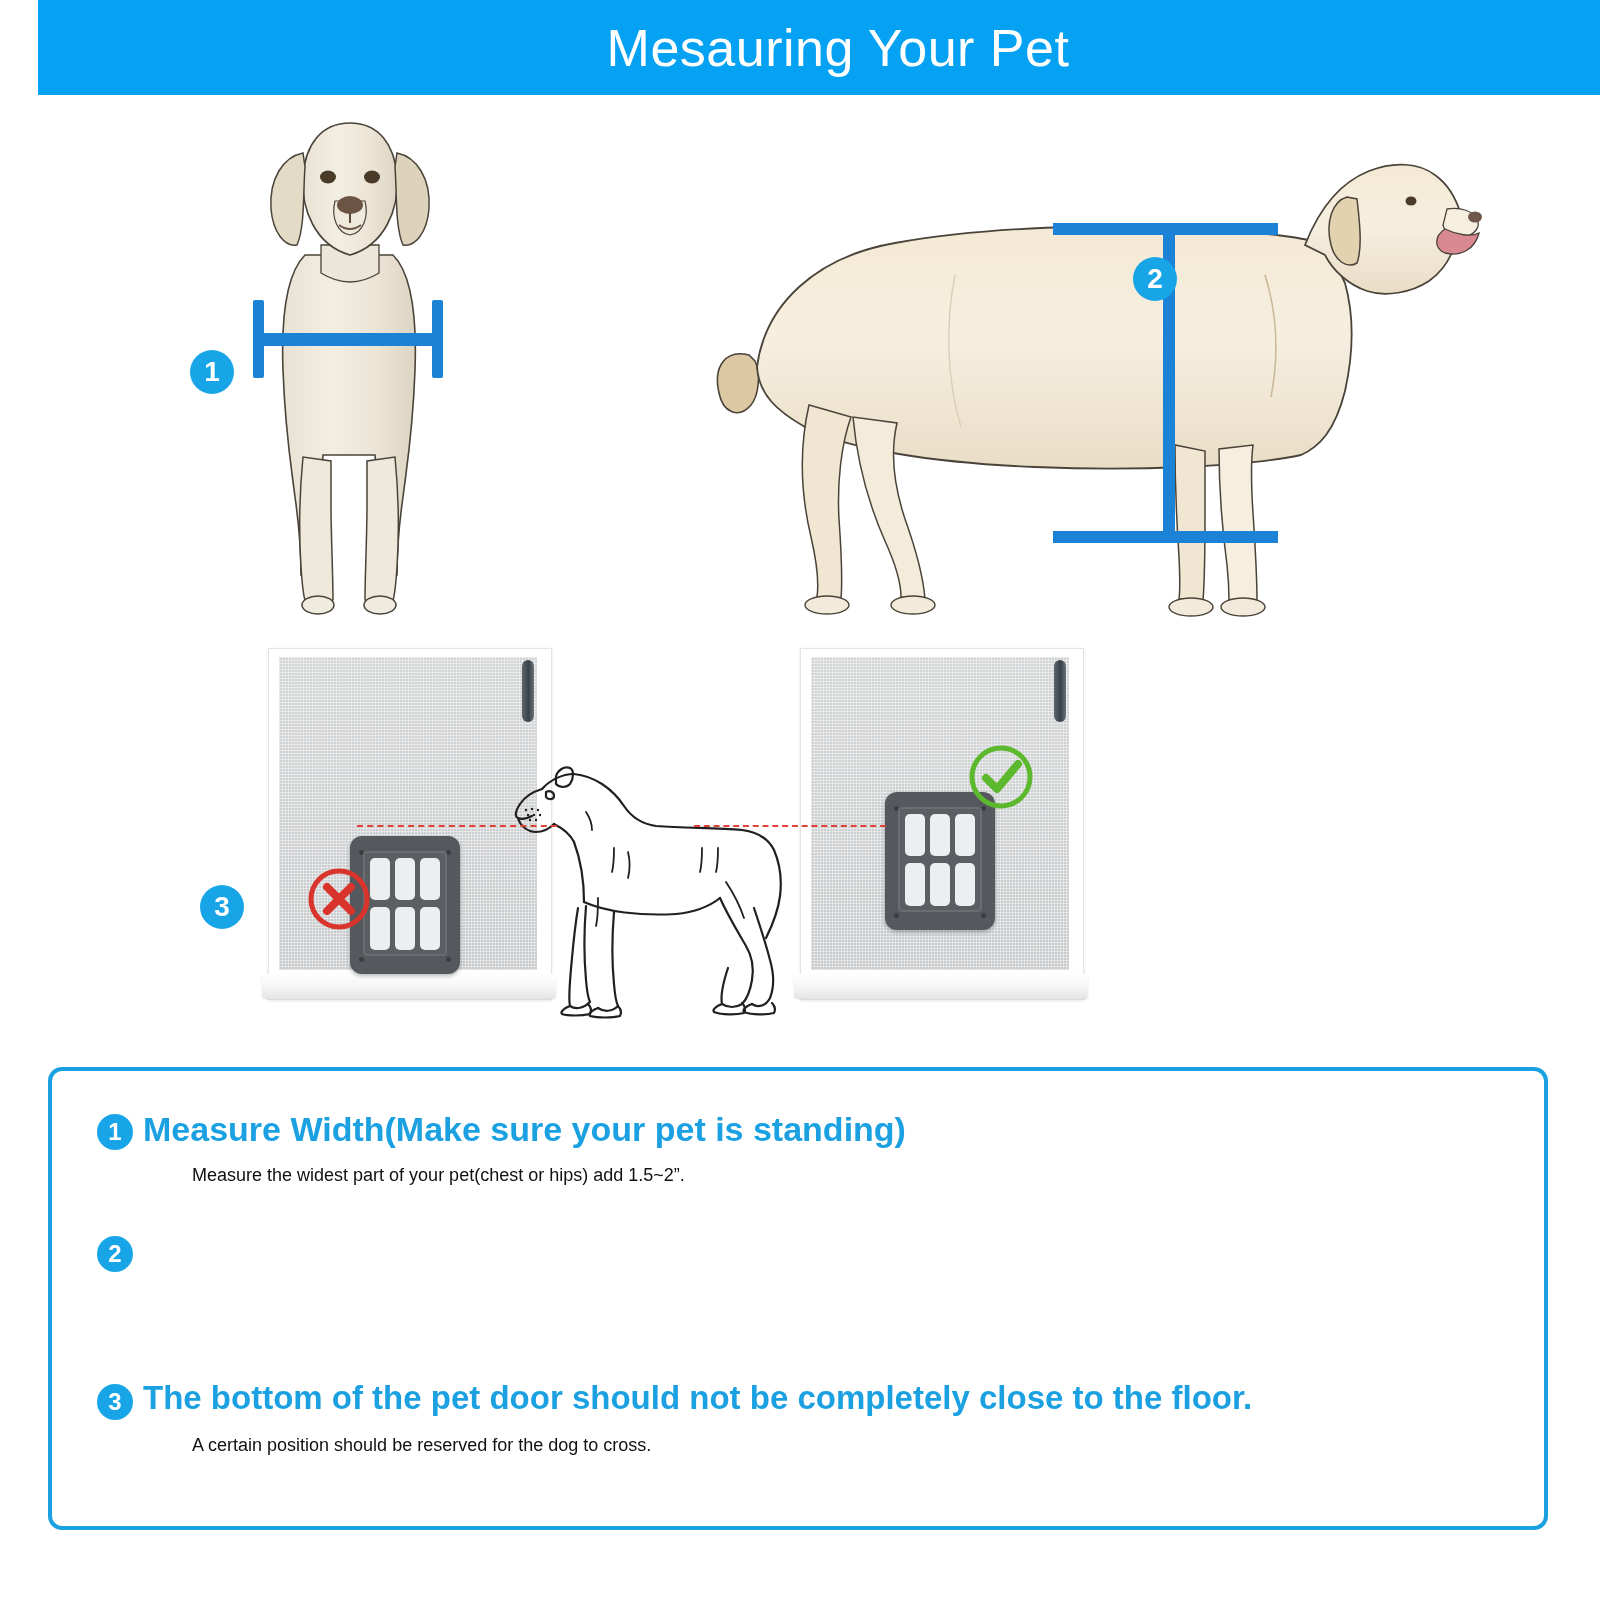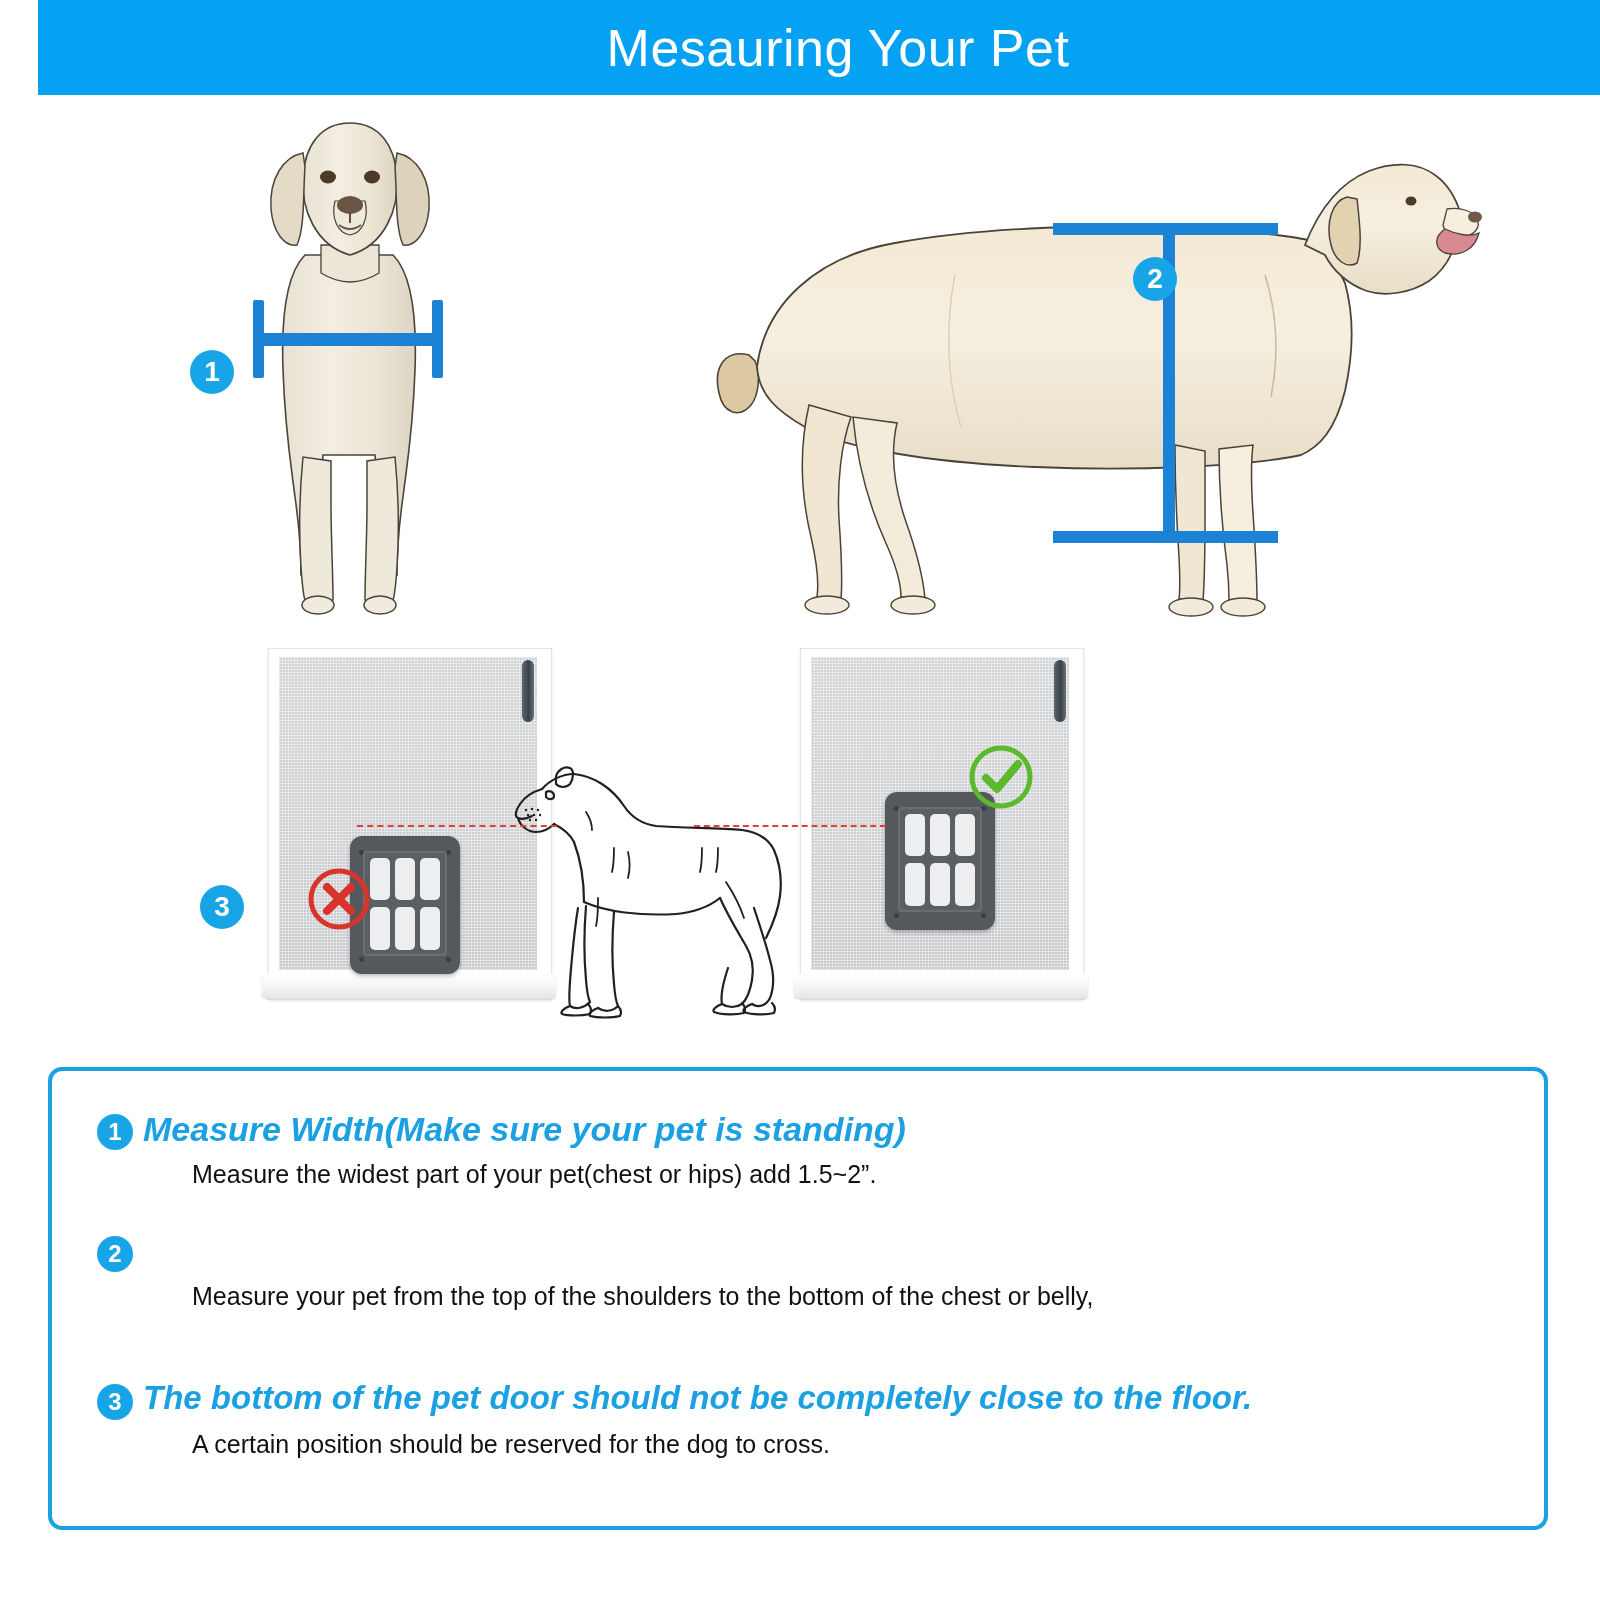--- a/index.html
+++ b/index.html
@@ -103,24 +103,24 @@
     border:4px solid #1ba1e2;border-radius:14px;box-sizing:border-box;
     background:#ffffff;
   }
   .item{position:absolute;left:0;width:100%;}
   .item .row{display:flex;align-items:flex-start;}
   .item .num{
     width:36px;height:36px;min-width:36px;font-size:24px;margin-right:10px;margin-top:3px;
   }
   .item .head{
     color:#1ba1e2;font-size:34px;font-weight:bold;line-height:1.06;
-    font-family:"Liberation Sans",sans-serif;white-space:nowrap;font-style:italic;
+    font-family:"Liberation Sans",sans-serif;white-space:nowrap;
   }
   .item .body{
-    color:#111111;font-size:25px;line-height:1.28;margin-left:95px;margin-top:8px;
+    color:#111111;font-size:18px;line-height:1.28;margin-left:95px;margin-top:14px;
     font-family:"Liberation Sans",sans-serif;
   }
   .item .body div{white-space:nowrap;}
   #item-1{top:40px;padding-left:45px;box-sizing:border-box;}
   #item-2{top:162px;padding-left:45px;box-sizing:border-box;}
   #item-3{top:310px;padding-left:45px;box-sizing:border-box;}
   #item-3 .head{font-size:33px;}
 </style>
 </head>
 <body>
@@ -378,21 +378,20 @@
     <div class="body">
       <div>Measure the widest part of your pet(chest or hips) add 1.5~2”.</div>
     </div>
   </div>
 
   <div class="item" id="item-2">
     <div class="row">
       <div class="badge num">2</div>
     </div>
     <div class="body">
-      <div>Measure your pet from the top of the shoulders to the bottom of the chest or belly,</div>
     </div>
   </div>
 
   <div class="item" id="item-3">
     <div class="row">
       <div class="badge num">3</div>
       <div class="head">The bottom of the pet door should not be completely close to the floor.</div>
     </div>
     <div class="body">
       <div>A certain position should be reserved for the dog to cross.</div>

